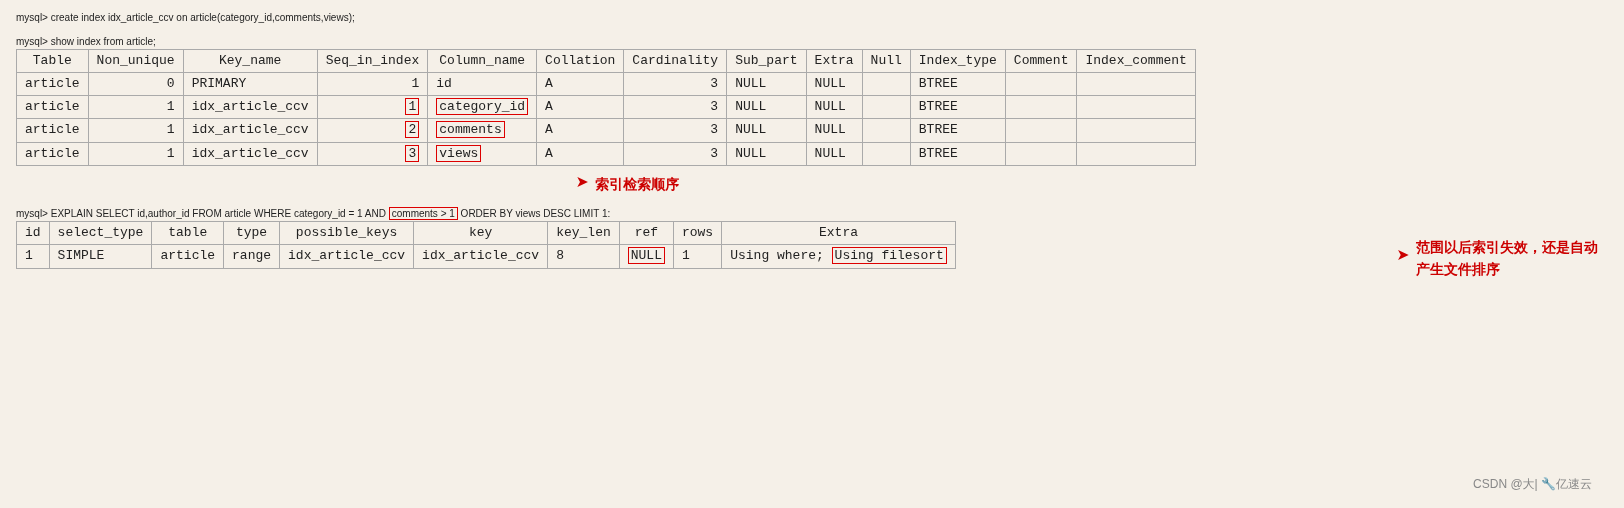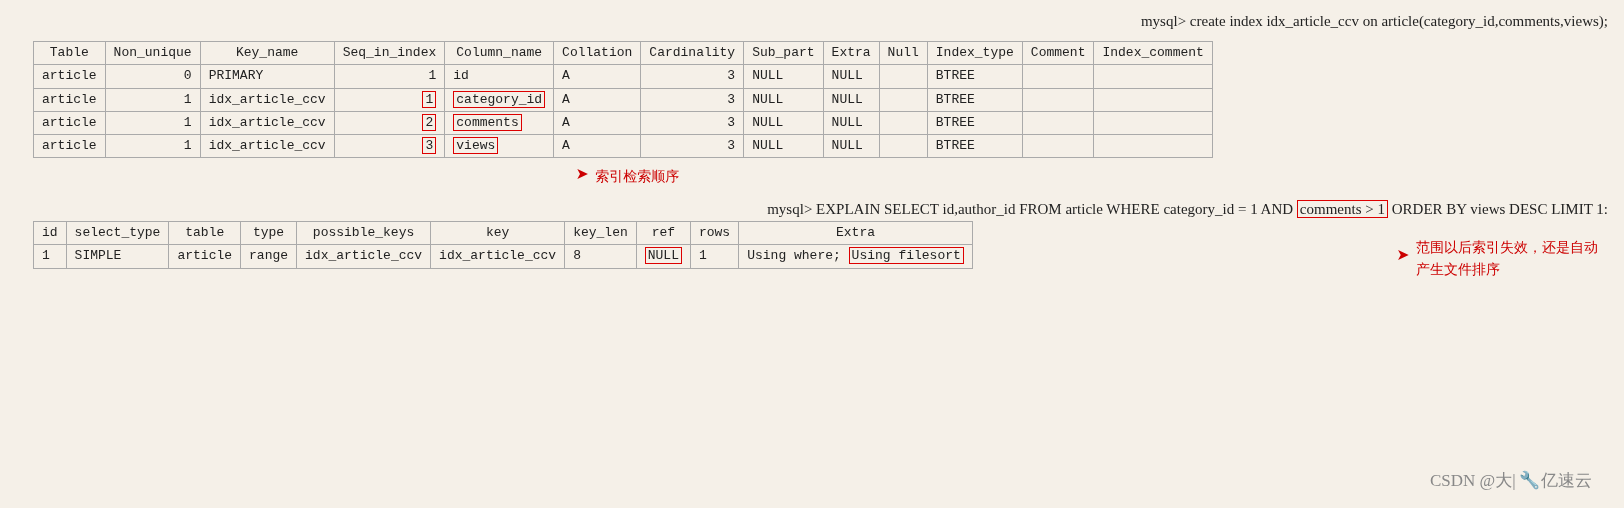--- a/index.html
+++ b/index.html
@@ -8,21 +8,20 @@
       font-family: 'Courier New', Courier, monospace;
       font-size: 13px;
       color: #222;
       width: 1624px;
       min-height: 508px;
       padding: 10px 16px;
       line-height: 1.55;
     }
     .table-wrapper {
       overflow-x: auto;
-      margin-left: 17px;
     }
     table.mysql-table {
       border-collapse: separate;
       border-spacing: 0;
       font-family: 'Courier New', Courier, monospace;
       font-size: 13px;
       color: #222;
     }
     table.mysql-table th, table.mysql-table td {
       border-left: 1px solid #aaa;
@@ -40,54 +39,54 @@
       background: #f5f0e8;
     }
     table.mysql-table td:last-child, table.mysql-table th:last-child {
       border-right: 1px solid #aaa;
     }
     .watermark {
       position: absolute;
       bottom: 6px;
       right: 16px;
       color: #888;
-      font-family: Liberation Serif, serif;
-      font-size: 17px;
+      font-family: Liberation Sans, sans-serif;
+      font-size: 12px;
     }
     .main-container {
       position: relative;
       min-height: 490px;
     }
     .mysql-line {
-      font-family: Liberation Serif, serif;
-      font-size: 15px;
+      font-family: Liberation Sans, sans-serif;
+      font-size: 10px;
       color: #222;
       white-space: pre;
-      text-align: right;
     }
     .inline-red-box {
       border: 1.5px solid #dd0000;
       padding: 0 2px;
       display: inline;
     }
     .red-text {
       color: #cc0000;
       font-family: 'Microsoft YaHei', 'PingFang SC', sans-serif;
       font-size: 14px;
-      font-weight: normal;
+      font-weight: bold;
     }
   </style>
 </head>
 <body>
 
 <div class="main-container">
 
   <div class="mysql-line">mysql&gt; create index idx_article_ccv on article(category_id,comments,views);</div>
   <div style="height:8px"></div>
 
+  <div class="mysql-line">mysql&gt; show index from article;</div>
 
   <div class="table-wrapper">
     <table class="mysql-table" style="margin-top:0;">
       <thead>
         <tr>
           <th> Table </th>
           <th> Non_unique </th>
           <th> Key_name </th>
           <th> Seq_in_index </th>
           <th> Column_name </th>

